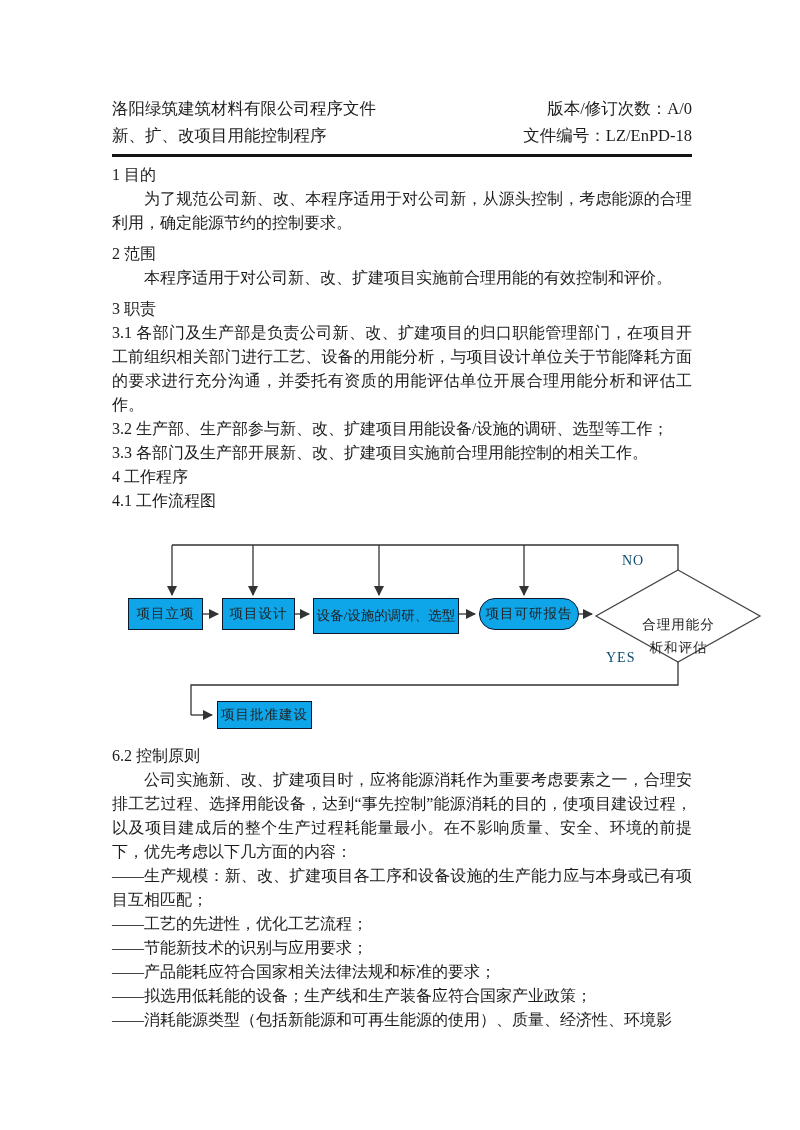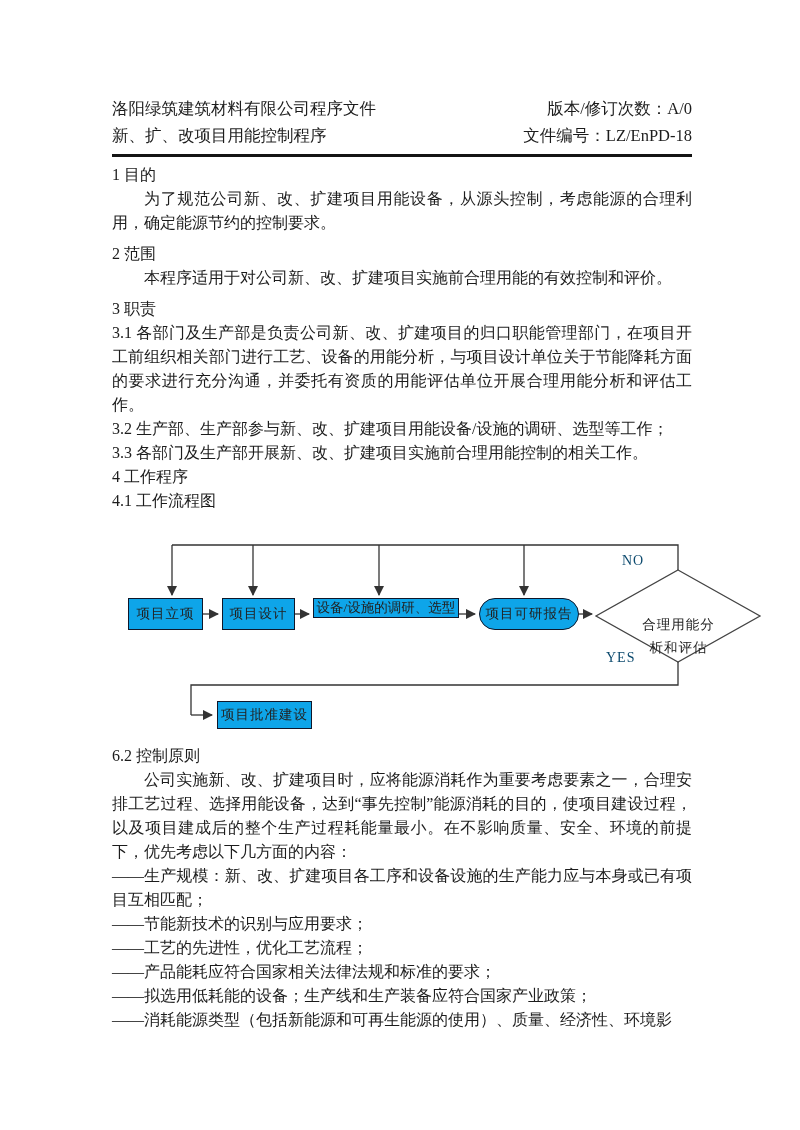--- a/index.html
+++ b/index.html
@@ -45,21 +45,21 @@
       <span>版本/修订次数：A/0</span>
     </div>
     <div class="hrow">
       <span>新、扩、改项目用能控制程序</span>
       <span>文件编号：LZ/EnPD-18</span>
     </div>
     <div class="rule"></div>
   </div>
 
   <p class="heading first">1 目的</p>
-  <p class="t ind">为了规范公司新、改、扩建项目用能设备，从源头控制，考虑能源的合理利用，确定能源节约的控制要求。</p>
+  <p class="t ind">为了规范公司新、改、本程序适用于对公司新，从源头控制，考虑能源的合理利用，确定能源节约的控制要求。</p>
 
   <p class="heading">2 范围</p>
   <p class="t ind">本程序适用于对公司新、改、扩建项目实施前合理用能的有效控制和评价。</p>
 
   <p class="heading">3 职责</p>
   <p class="t">3.1 各部门及生产部是负责公司新、改、扩建项目的归口职能管理部门，在项目开工前组织相关部门进行工艺、设备的用能分析，与项目设计单位关于节能降耗方面的要求进行充分沟通，并委托有资质的用能评估单位开展合理用能分析和评估工作。</p>
   <p class="t">3.2 生产部、生产部参与新、改、扩建项目用能设备/设施的调研、选型等工作；</p>
   <p class="t">3.3 各部门及生产部开展新、改、扩建项目实施前合理用能控制的相关工作。</p>
 
   <p class="heading" style="margin-top:0">4 工作程序</p>
@@ -90,21 +90,21 @@
       <polyline points="566,149 566,172 79,172 79,202" fill="none" stroke="#333333" stroke-width="1.3"></polyline>
       <line x1="79" y1="202" x2="100" y2="202" stroke="#333333" stroke-width="1.3" marker-end="url(#ah)"></line>
     </svg>
 
     <div class="fbox" style="left:16px;top:85px;width:75px;height:32px;">
       <span>项目立项</span>
     </div>
     <div class="fbox" style="left:110px;top:85px;width:73px;height:32px;">
       <span>项目设计</span>
     </div>
-    <div class="fbox" style="left:201px;top:85px;width:146px;height:20px;letter-spacing:0;justify-content:center;">
+    <div class="fbox" style="left:201px;top:85px;width:146px;height:36px;letter-spacing:0;justify-content:center;">
       <span>设备/设施的调研、选型</span>
     </div>
     <div class="fbox" style="left:367px;top:85px;width:100px;height:32px;border-radius:16px;">
       <span>项目可研报告</span>
     </div>
     <div class="fbox" style="left:105px;top:188px;width:95px;height:28px;">
       <span>项目批准建设</span>
     </div>
 
     <div class="decision-text">
@@ -112,19 +112,19 @@
       <span>析和评估</span>
     </div>
 
     <div class="flabel" style="left:510px;top:40px;">NO</div>
     <div class="flabel" style="left:494px;top:137px;">YES</div>
   </div>
 
   <p class="heading" style="margin-top:0">6.2 控制原则</p>
   <p class="t ind">公司实施新、改、扩建项目时，应将能源消耗作为重要考虑要素之一，合理安排工艺过程、选择用能设备，达到“事先控制”能源消耗的目的，使项目建设过程，以及项目建成后的整个生产过程耗能量最小。在不影响质量、安全、环境的前提下，优先考虑以下几方面的内容：</p>
   <p class="t">——生产规模：新、改、扩建项目各工序和设备设施的生产能力应与本身或已有项目互相匹配；</p>
+  <p class="t">——工艺的先进性，优化工艺流程；</p>
   <p class="t">——节能新技术的识别与应用要求；</p>
-  <p class="t">——工艺的先进性，优化工艺流程；</p>
   <p class="t">——产品能耗应符合国家相关法律法规和标准的要求；</p>
   <p class="t">——拟选用低耗能的设备；生产线和生产装备应符合国家产业政策；</p>
   <p class="t">——消耗能源类型（包括新能源和可再生能源的使用）、质量、经济性、环境影</p>
 
 </div>
 
 </body></html>

